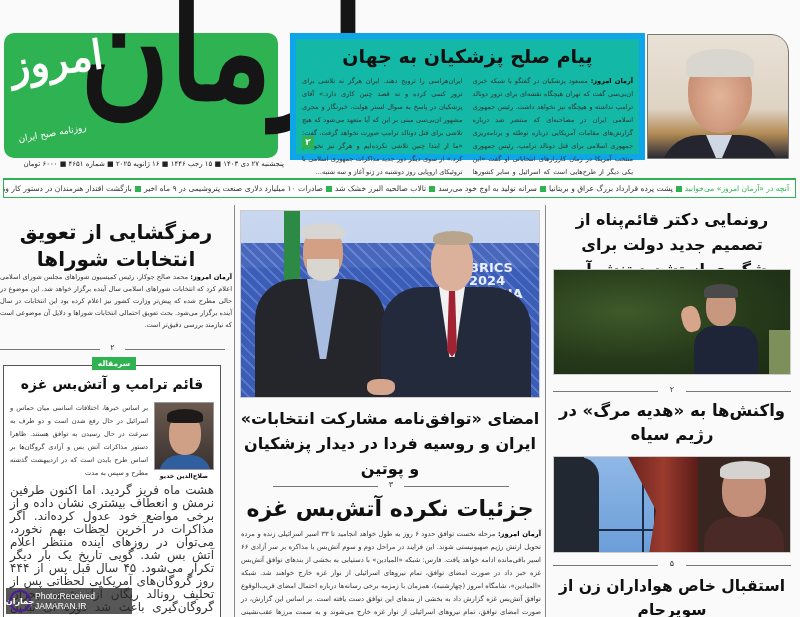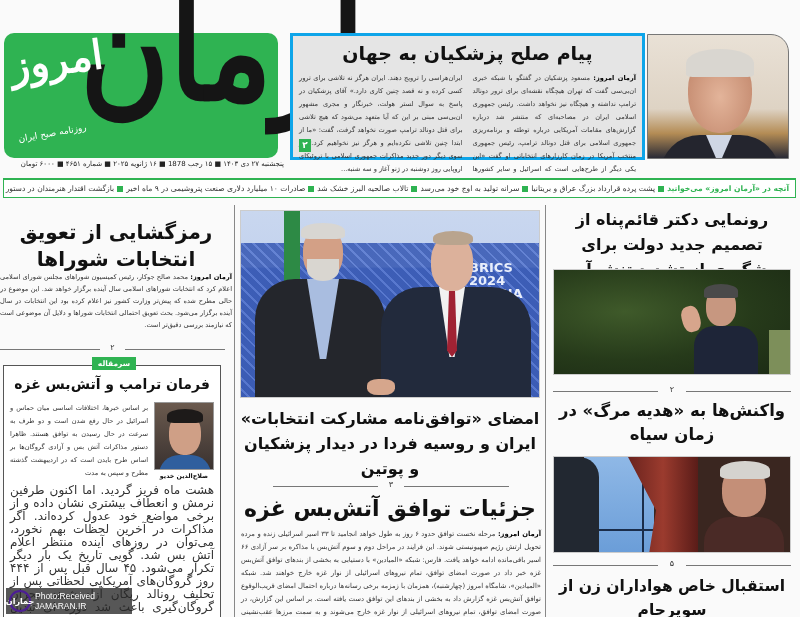--- a/index.html
+++ b/index.html
@@ -8,37 +8,37 @@
 
   
   .masthead-logo { position: absolute; left: 0; top: 0; width: 290px; height: 175px; direction: ltr; }
   .logo-green { position: absolute; left: 4px; top: 33px; width: 274px; height: 125px; background: #2fb352; border-radius: 10px; }
   .logo-big { position: absolute; left: 80px; top: -10px; font-family: "DejaVu Serif", serif; font-weight: bold; font-size: 122px; color: #151515; letter-spacing: -6px; line-height: 1; transform: scaleY(1.12); white-space: nowrap; }
   .logo-small { position: absolute; left: 10px; top: 42px; width: 70px; text-align: center; font-family: "DejaVu Serif", serif; font-weight: bold; font-size: 40px; color: #ffffff; line-height: 1; transform: rotate(-8deg); }
   .logo-tag { position: absolute; left: 18px; top: 128px; font-size: 9px; color: #ffffff; transform: rotate(-10deg); white-space: nowrap; }
   .issue-line { position: absolute; left: 4px; top: 160px; width: 280px; font-size: 7px; color: #222; text-align: right; white-space: nowrap; overflow: hidden; }
 
   
-  .lead-box { position: absolute; left: 290px; top: 33px; width: 355px; height: 127px; background: #e5e5e5; border: 3px solid #0ea5e9; }
+  .lead-box { position: absolute; left: 290px; top: 33px; width: 355px; height: 127px; background: #14b8a6; border: 6px solid #0ea5e9; }
   .lead-title { position: absolute; top: 6px; left: 0; right: 0; text-align: center; font-weight: bold; font-size: 19px; color: #111; }
   .lead-cols { position: absolute; top: 36px; left: 6px; right: 6px; display: flex; gap: 10px; }
   .lead-col { flex: 1; font-size: 6.6px; line-height: 13px; color: #333; text-align: justify; }
   .lead-col b { color: #000; }
   .page-badge { position: absolute; left: 6px; bottom: 5px; width: 12px; height: 13px; background: #2fb352; color: #fff; font-size: 9px; text-align: center; line-height: 13px; font-weight: bold; }
 
   .lead-photo { position: absolute; left: 647px; top: 34px; width: 142px; height: 125px; border: 1px solid #777; border-radius: 0 18px 0 0; overflow: hidden; background: linear-gradient(180deg, #e9e1d6 0%, #ded3c4 60%, #b48c55 80%, #2a2b36 100%); }
   .face-head { position: absolute; left: 40px; top: 18px; width: 64px; height: 80px; border-radius: 45% 45% 48% 48%; background: radial-gradient(ellipse at 50% 55%, #e3b49a 0%, #c99176 70%, #a87058 100%); }
   .face-hair { position: absolute; left: 38px; top: 14px; width: 68px; height: 28px; border-radius: 50% 50% 10% 10%; background: #d9d6d0; }
   .face-suit { position: absolute; left: 12px; top: 100px; width: 120px; height: 40px; border-radius: 40px 40px 0 0; background: #24252e; }
   .face-collar { position: absolute; left: 58px; top: 100px; width: 26px; height: 30px; background: #cfd6e4; clip-path: polygon(0 0,100% 0,50% 100%); }
 
   
   .ticker { position: absolute; left: 3px; top: 178px; width: 793px; height: 20px; border: 1px solid #2fb352; border-top-width: 2px; background: #fff; overflow: hidden; }
   .ticker-inner { position: absolute; right: 6px; top: 3px; white-space: nowrap; font-size: 7.6px; line-height: 12px; color: #333; }
-  .ticker-inner .lead { color: #2fb352; font-weight: bold; }
+  .ticker-inner .lead { color: #2fb352; font-weight: normal; }
   .sq { display: inline-block; width: 6px; height: 6px; background: #2fb352; margin: 0 3px; vertical-align: middle; }
 
   
   .vline { position: absolute; width: 1px; background: #888; }
 
   
   .rcol { position: absolute; left: 548px; top: 203px; width: 248px; }
   .headline { font-weight: bold; text-align: center; color: #111; }
   .r-h1 { position: absolute; left: 0; top: 4px; width: 248px; font-size: 16px; line-height: 25px; }
   .photo { position: absolute; overflow: hidden; border: 1px solid #ccc; }
@@ -116,21 +116,21 @@
   .wm-text { color: #fff; font-size: 8.5px; line-height: 10px; font-family: "Liberation Sans", sans-serif; }
 </style>
 </head>
 <body>
 
 <div class="masthead-logo">
   <div class="logo-green"></div>
   <div class="logo-big">آرمان</div>
   <div class="logo-small">امروز</div>
   <div class="logo-tag">روزنامه صبح ایران</div>
-  <div class="issue-line">پنجشنبه ۲۷ دی ۱۴۰۳ ■ ۱۵ رجب 1878 ■ ۱۶ ژانویه ۲۰۲۵ ■ شماره ۴۶۵۱ ■ ۶۰۰۰ تومان</div>
+  <div class="issue-line">پنجشنبه ۲۷ دی ۱۴۰۳ ■ ۱۵ رجب ۱۴۴۶ ■ ۱۶ ژانویه ۲۰۲۵ ■ شماره ۴۶۵۱ ■ ۶۰۰۰ تومان</div>
 </div>
 
 <div class="lead-box">
   <div class="lead-title">پیام صلح پزشکیان به جهان</div>
   <div class="lead-cols">
     <div class="lead-col"><b>آرمان امروز:</b> <span>مسعود پزشکیان در گفتگو با شبکه خبری ان‌بی‌سی گفت که تهران هیچگاه نقشه‌ای برای ترور دونالد ترامپ نداشته و هیچگاه نیز نخواهد داشت. رئیس جمهوری اسلامی ایران در مصاحبه‌ای که منتشر شد درباره گزارش‌های مقامات آمریکایی درباره توطئه و برنامه‌ریزی جمهوری اسلامی برای قتل دونالد ترامپ، رئیس جمهوری منتخب آمریکا در زمان کارزارهای انتخاباتی او گفت «این یکی دیگر از طرح‌هایی است که اسرائیل و سایر کشورها طراحی می‌کنند تا</span></div>
     <div class="lead-col">ایران‌هراسی را ترویج دهند. ایران هرگز نه تلاشی برای ترور کسی کرده و نه قصد چنین کاری دارد.» آقای پزشکیان در پاسخ به سوال لستر هولت، خبرنگار و مجری مشهور ان‌بی‌سی مبنی بر این که آیا متعهد می‌شود که هیچ تلاشی برای قتل دونالد ترامپ صورت نخواهد گرفت، گفت: «ما از ابتدا چنین تلاشی نکرده‌ایم و هرگز نیز نخواهیم کرد.» از سوی دیگر دور جدید مذاکرات جمهوری اسلامی با تروئیکای اروپایی روز دوشنبه در ژنو آغاز و سه شنبه...</div>
   </div>
   <div class="page-badge">۲</div>
 </div>
@@ -153,21 +153,21 @@
 <div class="rcol">
   <div class="headline r-h1">رونمایی دکتر قائم‌پناه از تصمیم جدید دولت برای پیشگیری از تشدید تنش آبی</div>
   <div class="photo r-photo1">
     <div class="green-light"></div>
     <div class="man-wave-body"></div>
       <div class="man-wave-head"></div>
       <div class="man-wave-hair"></div>
       <div class="man-wave-hand"></div>
   </div>
   <div class="divnum r-div1">۲</div>
-  <div class="headline r-h2">واکنش‌ها به «هدیه مرگ» در زمان سیاه</div>
+  <div class="headline r-h2">واکنش‌ها به «هدیه مرگ» در رژیم سیاه</div>
   <div class="photo r-photo2">
     <div class="win"></div>
       <div class="win-bar"></div>
       <div class="win-bar2"></div>
       <div class="curtain"></div>
     <div class="back-head"></div>
     <div class="old-body"></div>
       <div class="old-head"></div>
       <div class="old-hair"></div>
   </div>
@@ -187,33 +187,33 @@
       <div class="p1-beard"></div>
     <div class="p2-body"></div>
       <div class="p2-shirt"></div>
       <div class="p2-tie"></div>
       <div class="p2-head"></div>
       <div class="p2-hair"></div>
     <div class="hands"></div>
   </div>
   <div class="headline c-h1">امضای «توافق‌نامه مشارکت انتخابات» ایران و روسیه فردا در دیدار پزشکیان و پوتین</div>
   <div class="divnum c-div">۳</div>
-  <div class="headline c-h2">جزئیات توافق آتش‌بس غزه</div>
+  <div class="headline c-h2">جزئیات نکرده آتش‌بس غزه</div>
   <div class="c-body"><b>آرمان امروز:</b> <span>مرحله نخست توافق حدود ۶ روز به طول خواهد انجامید تا ۳۳ اسیر اسرائیلی زنده و مرده تحویل ارتش رژیم صهیونیستی شوند. این فرایند در مراحل دوم و سوم آتش‌بس با مذاکره بر سر آزادی ۶۶ اسیر باقی‌مانده ادامه خواهد یافت. فارس: شبکه «المیادین» با دستیابی به بخشی از بندهای توافق آتش‌بس غزه خبر داد در صورت امضای توافق، تمام نیروهای اسرائیلی از نوار غزه خارج خواهند شد. شبکه «المیادین»، شامگاه امروز (چهارشنبه)، همزمان با زمزمه برخی رسانه‌ها درباره احتمال امضای قریب‌الوقوع توافق آتش‌بس غزه گزارش داد به بخشی از بندهای این توافق دست یافته است. بر اساس این گزارش، در صورت امضای توافق، تمام نیروهای اسرائیلی از نوار غزه خارج می‌شوند و به سمت مرزها عقب‌نشینی می‌کنند.</span></div>
 </div>
 
 <div class="lcol">
   <div class="headline l-h1">رمزگشایی از تعویق انتخابات شوراها</div>
   <div class="l-body"><b>آرمان امروز:</b> <span>محمد صالح جوکار، رئیس کمیسیون شوراهای مجلس شورای اسلامی اعلام کرد که انتخابات شوراهای اسلامی سال آینده برگزار خواهد شد. این موضوع در حالی مطرح شده که پیش‌تر وزارت کشور نیز اعلام کرده بود این انتخابات در سال آینده برگزار می‌شود. بحث تعویق احتمالی انتخابات شوراها و دلایل آن موضوعی است که نیازمند بررسی دقیق‌تر است.</span></div>
   <div class="l-div">۲</div>
 </div>
 
 <div class="editorial">
   <div class="ed-tab">سرمقاله</div>
-  <div class="ed-title">فرمان ترامپ و آتش‌بس غزه</div>
+  <div class="ed-title">قائم ترامپ و آتش‌بس غزه</div>
   <div class="ed-photo">
     <div class="ed-body"></div>
       <div class="ed-head"></div>
       <div class="ed-hair"></div>
   </div>
   <div class="ed-name">صلاح‌الدین خدیو</div>
   <div class="ed-body-top">بر اساس خبرها، اختلافات اساسی میان حماس و اسرائیل در حال رفع شدن است و دو طرف به سرعت در حال رسیدن به توافق هستند. ظاهرا دستور مذاکرات آتش بس و آزادی گروگان‌ها بر اساس طرح بایدن است که در اردیبهشت گذشته مطرح و سپس به مدت</div>
   <div class="ed-body-bot">هشت ماه فریز گردید. اما اکنون طرفین نرمش و انعطاف بیشتری نشان داده و از برخی مواضع خود عدول کرده‌اند. اگر مذاکرات در آخرین لحظات بهم نخورد، می‌توان در روزهای آینده منتظر اعلام آتش بس شد. گویی تاریخ یک بار دیگر تکرار می‌شود. ۴۵ سال قبل پس از ۴۴۴ روز گروگان‌های آمریکایی لحظاتی پس از تحلیف رونالد ریگان آزاد شدند. بحران گروگان‌گیری باعث شد دوره ای تبدیل شود...</div>
 </div>
 

